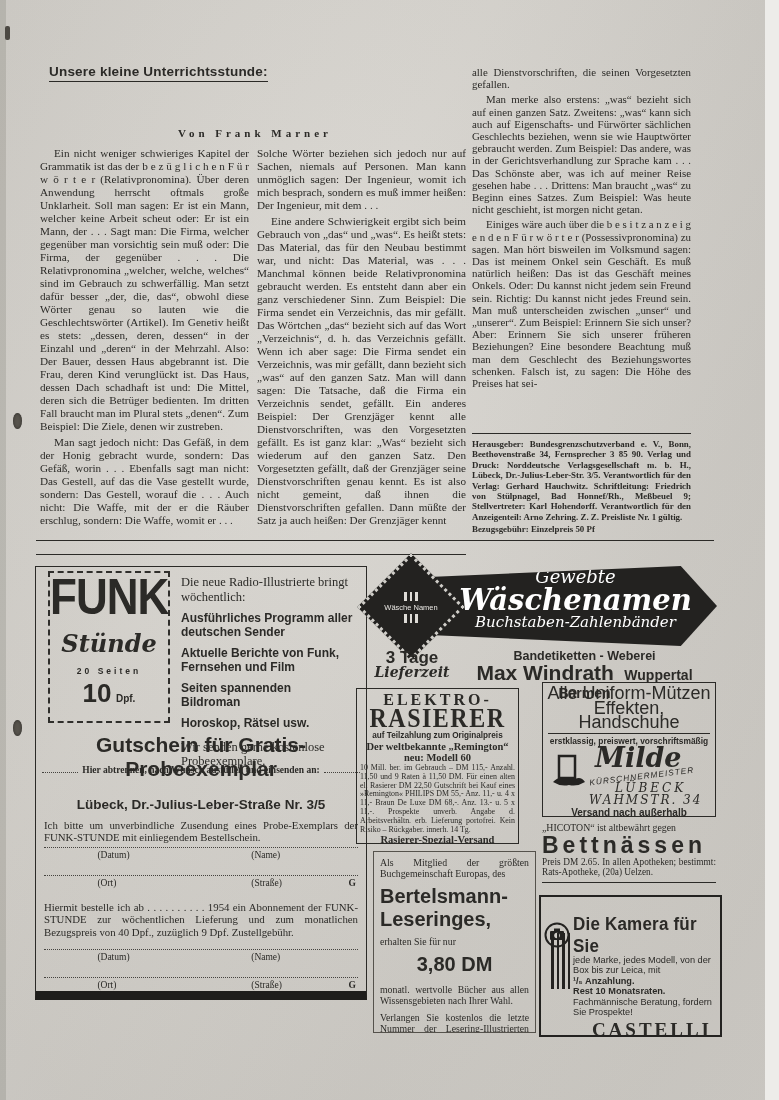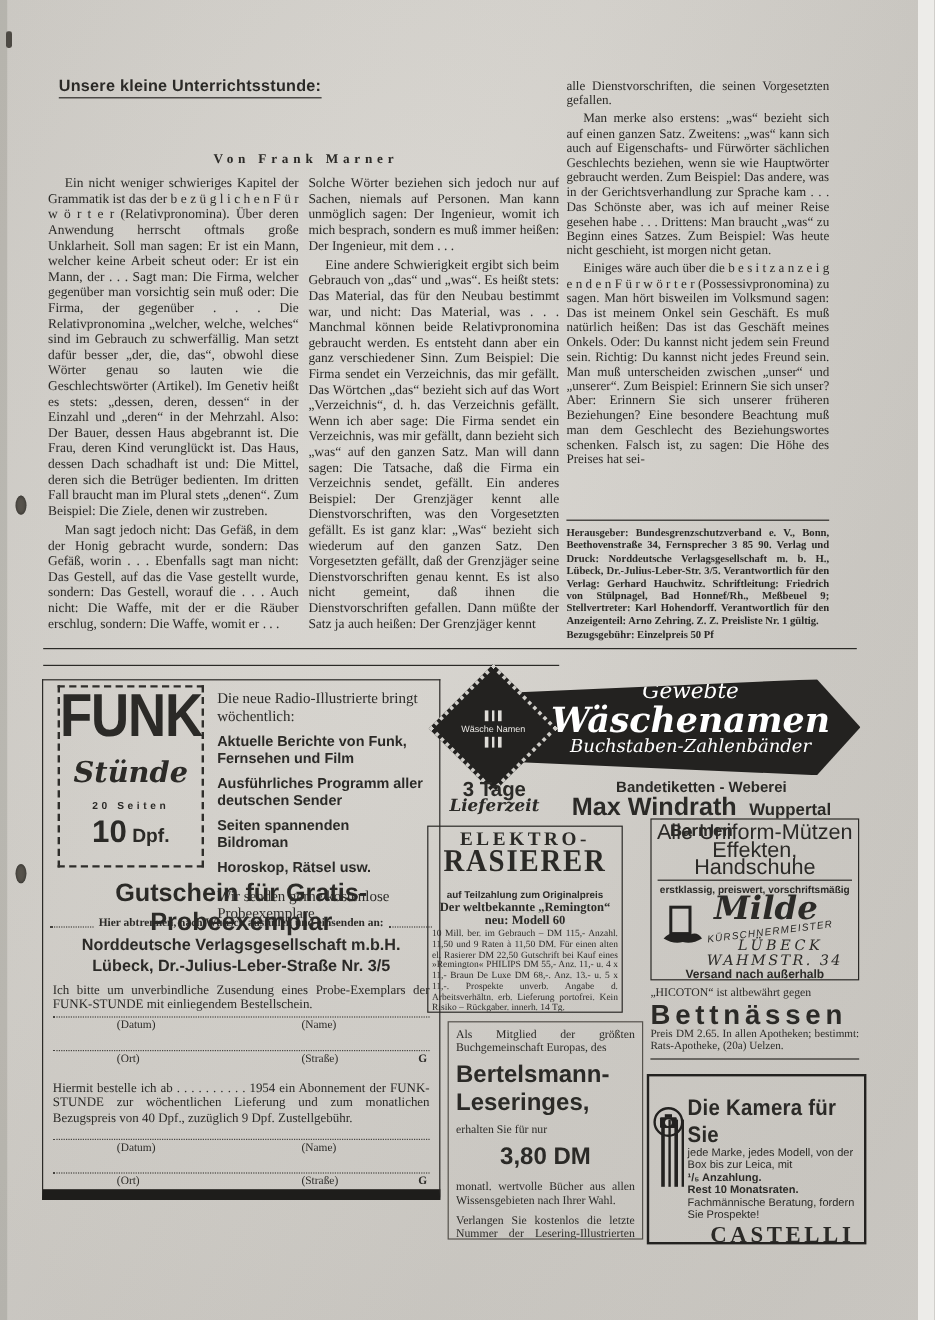--- a/index.html
+++ b/index.html
@@ -39,21 +39,21 @@
   .ad-funk{position:absolute;left:35px;top:566px;width:330px;height:424px;
     border:1.5px solid #2b2a27;border-bottom:9px solid #1e1d1b;}
   .funk-box{position:absolute;left:12px;top:4px;width:118px;height:148px;
     border:2px dashed #2f2e2b;text-align:center;}
   .funk-logo{font-family:"Liberation Sans",sans-serif;font-weight:bold;font-size:44px;
     line-height:44px;margin-top:2px;transform:scaleY(1.15);letter-spacing:-1px;}
   .funk-script{font-family:"DejaVu Serif",serif;font-style:italic;font-weight:bold;font-size:24px;margin-top:10px;}
   .funk-pages{font-family:"Liberation Sans",sans-serif;font-weight:bold;font-size:8.5px;letter-spacing:3px;margin-top:8px;}
   .funk-price{margin-top:2px;font-family:"Liberation Sans",sans-serif;font-weight:bold;}
   .funk-price .big{font-size:26px;}
-  .funk-price .unit{font-size:16px;}
+  .funk-price .unit{font-size:10px;}
   .funk-right{position:absolute;left:145px;top:8px;width:172px;}
   .funk-intro,.funk-note{font-size:12.5px;line-height:14.5px;}
   .funk-item{font-family:"Liberation Sans",sans-serif;font-weight:bold;font-size:12px;line-height:13.5px;margin-top:8px;}
   .funk-note{margin-top:9px;}
   .coupon-title{position:absolute;left:0;top:166px;width:100%;text-align:center;
     font-family:"Liberation Sans",sans-serif;font-weight:bold;font-size:21px;}
   .cut-row{position:absolute;left:6px;right:6px;top:198px;display:flex;align-items:center;
     font-size:9.5px;font-weight:bold;}
   .cut-dots{flex:1;border-bottom:1.6px dotted #45433f;height:4px;}
   .cut-text{padding:0 4px;}
@@ -92,21 +92,21 @@
   .wb-firm{flex:1;text-align:center;font-family:"Liberation Sans",sans-serif;font-weight:bold;}
   .wb-type{font-size:12.5px;line-height:13px;}
   .wb-name{font-size:21px;line-height:20px;display:inline;}
   .wb-city{font-size:14px;display:inline;margin-left:6px;}
 
   
   .ad-elektro{position:absolute;left:356px;top:688px;width:161px;height:154px;
     border:1.5px solid #2b2a27;text-align:center;overflow:hidden;}
   .el-t1{font-weight:bold;font-size:16px;letter-spacing:3px;margin-top:3px;line-height:15px;}
   .el-t2{font-weight:bold;font-size:24px;letter-spacing:1.5px;line-height:22px;transform:scaleY(1.1);}
-  .el-sub{font-family:"Liberation Sans",sans-serif;font-weight:bold;font-size:8.2px;margin-top:12px;}
+  .el-sub{font-family:"Liberation Sans",sans-serif;font-weight:bold;font-size:8.2px;margin-top:2px;}
   .el-l1{font-weight:bold;font-size:10.5px;line-height:11px;margin-top:1px;}
   .el-l2{font-weight:bold;font-size:10.5px;line-height:11px;}
   .el-body{font-size:7.9px;line-height:8.8px;text-align:justify;padding:0 3px;margin-top:1px;}
   .el-f1,.el-f2{font-weight:bold;font-size:10.5px;line-height:11.5px;}
 
   
   .ad-milde{position:absolute;left:542px;top:682px;width:172px;height:133px;
     border:1.5px solid #2b2a27;text-align:center;font-family:"Liberation Sans",sans-serif;overflow:hidden;}
   .mi-t1,.mi-t2{font-weight:normal;font-size:18px;line-height:14.5px;}
   .mi-t1{margin-top:3px;}
@@ -198,33 +198,32 @@
       <div class="funk-logo">FUNK</div>
       <div class="funk-script">Stünde</div>
       <div class="funk-pages">20 Seiten</div>
       <div class="funk-price">
         <span class="big">10</span>
         <span class="unit">Dpf.</span>
       </div>
     </div>
     <div class="funk-right">
       <div class="funk-intro">Die neue Radio-Illustrierte bringt wöchentlich:</div>
+      <div class="funk-item">Ausführliches Programm aller deutschen Sender</div>
       <div class="funk-item">Aktuelle Berichte von Funk, Fernsehen und Film</div>
-      <div class="funk-item">Ausführliches Programm aller deutschen Sender</div>
       <div class="funk-item">Seiten spannenden Bildroman</div>
       <div class="funk-item">Horoskop, Rätsel usw.</div>
       <div class="funk-note">Wir senden gerne kostenlose Probeexemplare.</div>
     </div>
     <div class="coupon-title">Gutschein für Gratis-Probeexemplar</div>
     <div class="cut-row">
       <span class="cut-dots"></span>
       <span class="cut-text">Hier abtrennen, nach Wunsch ausfüllen und einsenden an:</span>
       <span class="cut-dots"></span>
     </div>
-    <div class="coupon-addr1">Norddeutsche Verlagsgesellschaft m.b.H.</div>
     <div class="coupon-addr2">Lübeck, Dr.-Julius-Leber-Straße Nr. 3/5</div>
     <div class="coupon-req">Ich bitte um unverbindliche Zusendung eines Probe-Exemplars der FUNK-STUNDE mit einliegendem Bestellschein.</div>
 
     <div class="frow" style="top:280px;">
       <div class="dotline"></div>
       <div class="labels">
         <span class="l1">(Datum)</span>
         <span class="l2">(Name)</span>
       </div>
     </div>

